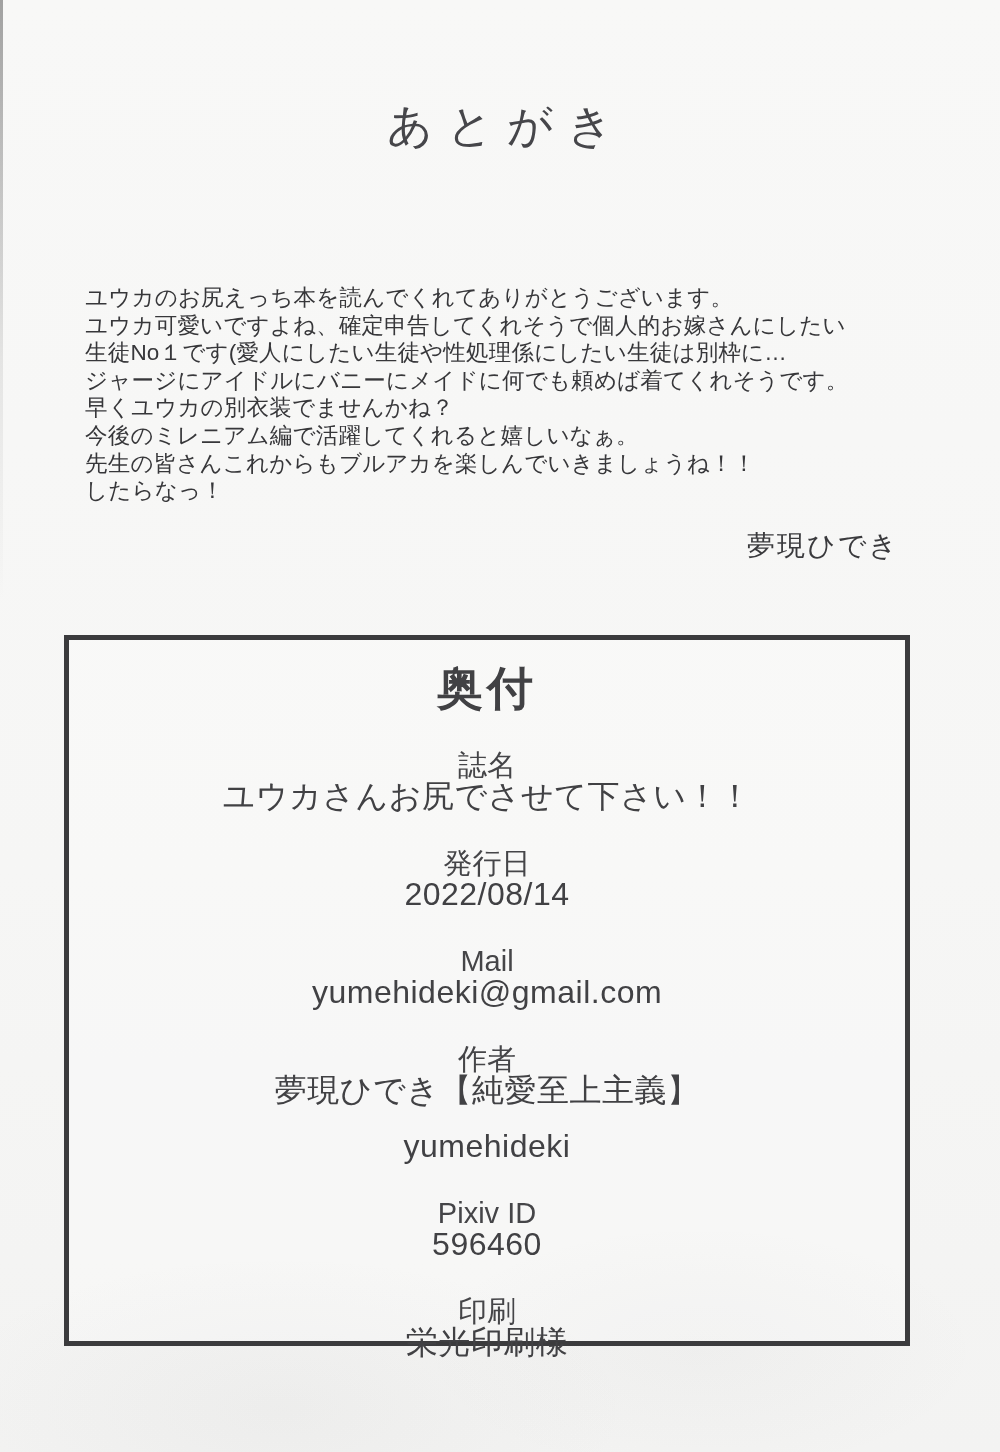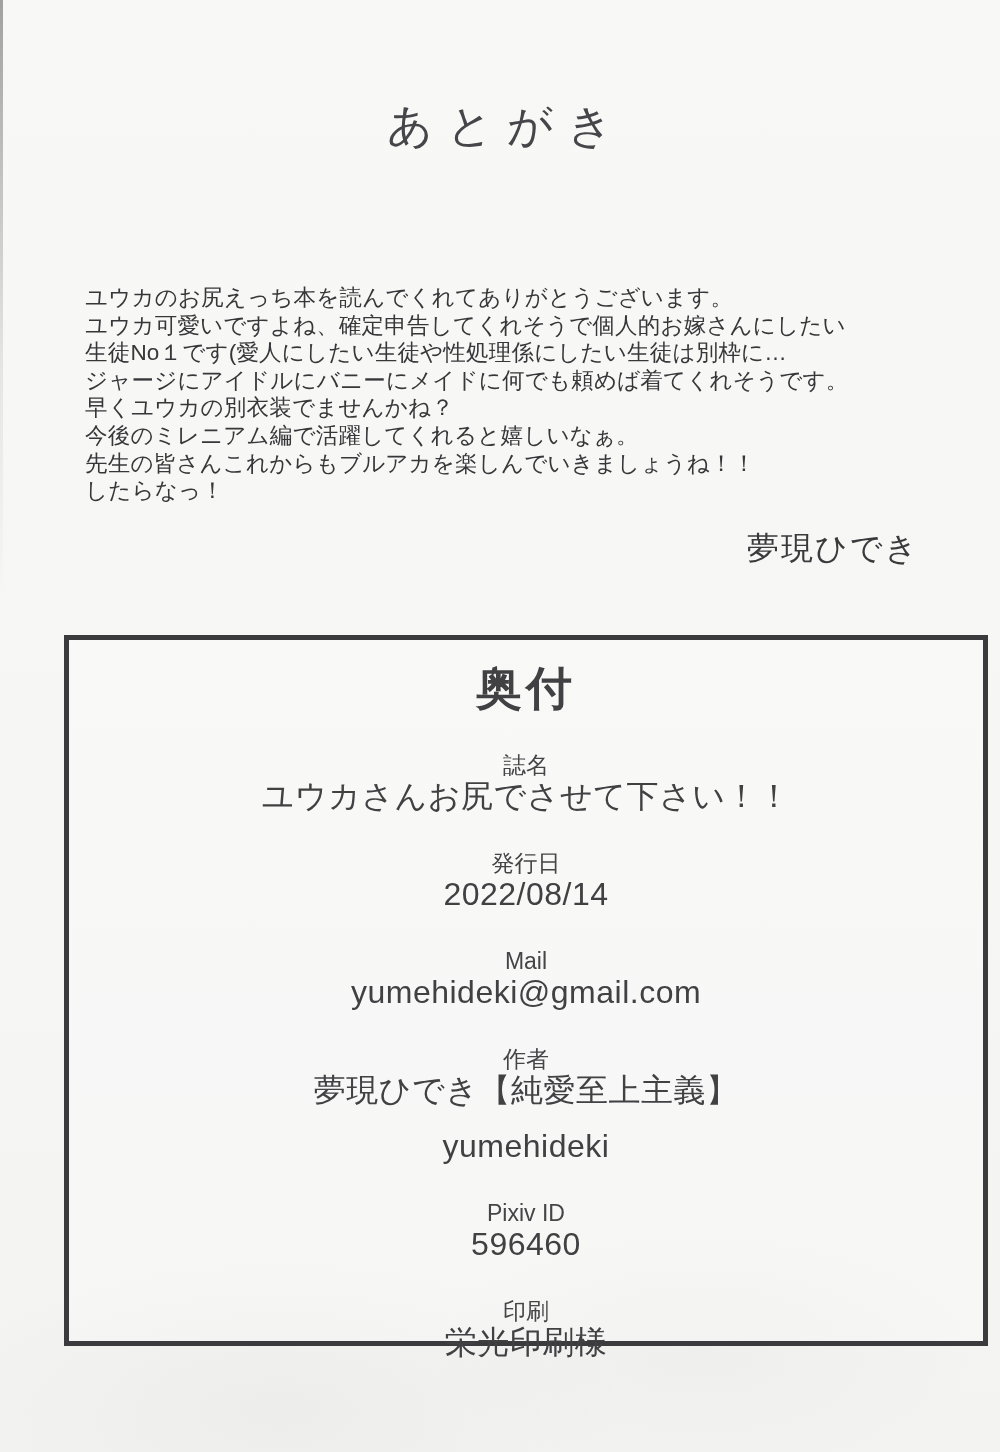--- a/index.html
+++ b/index.html
@@ -55,50 +55,50 @@
     font-size: 22.5px;
     line-height: 27.6px;
     font-weight: 500;
     color: #37373a;
     letter-spacing: 0.2px;
   }
   .signature {
     position: absolute;
     top: 527px;
     left: 747px;
-    font-size: 32px;
+    font-size: 28px;
     font-weight: 500;
     color: #3a3a3d;
     letter-spacing: 2px;
   }
   .colophon {
     position: absolute;
     left: 64px;
     top: 635px;
-    width: 924px;
+    width: 846px;
     height: 711px;
     box-sizing: border-box;
     border: 5px solid #3b3b3d;
     background: rgba(255,255,255,0.25);
     padding-top: 22px;
     text-align: center;
   }
   .colophon-title {
     margin: 0 0 34px 0;
     font-size: 46px;
     line-height: 52px;
     font-weight: 600;
     letter-spacing: 4px;
     color: #414144;
   }
   .colophon-section {
     margin: 0 0 24px 0;
   }
   .colophon-label {
-    font-size: 23px;
+    font-size: 29px;
     line-height: 30px;
     font-weight: 500;
     color: #454548;
     margin-top: 36px;
   }
   .colophon-value {
     font-size: 32px;
     line-height: 32px;
     font-weight: 500;
     color: #414144;

